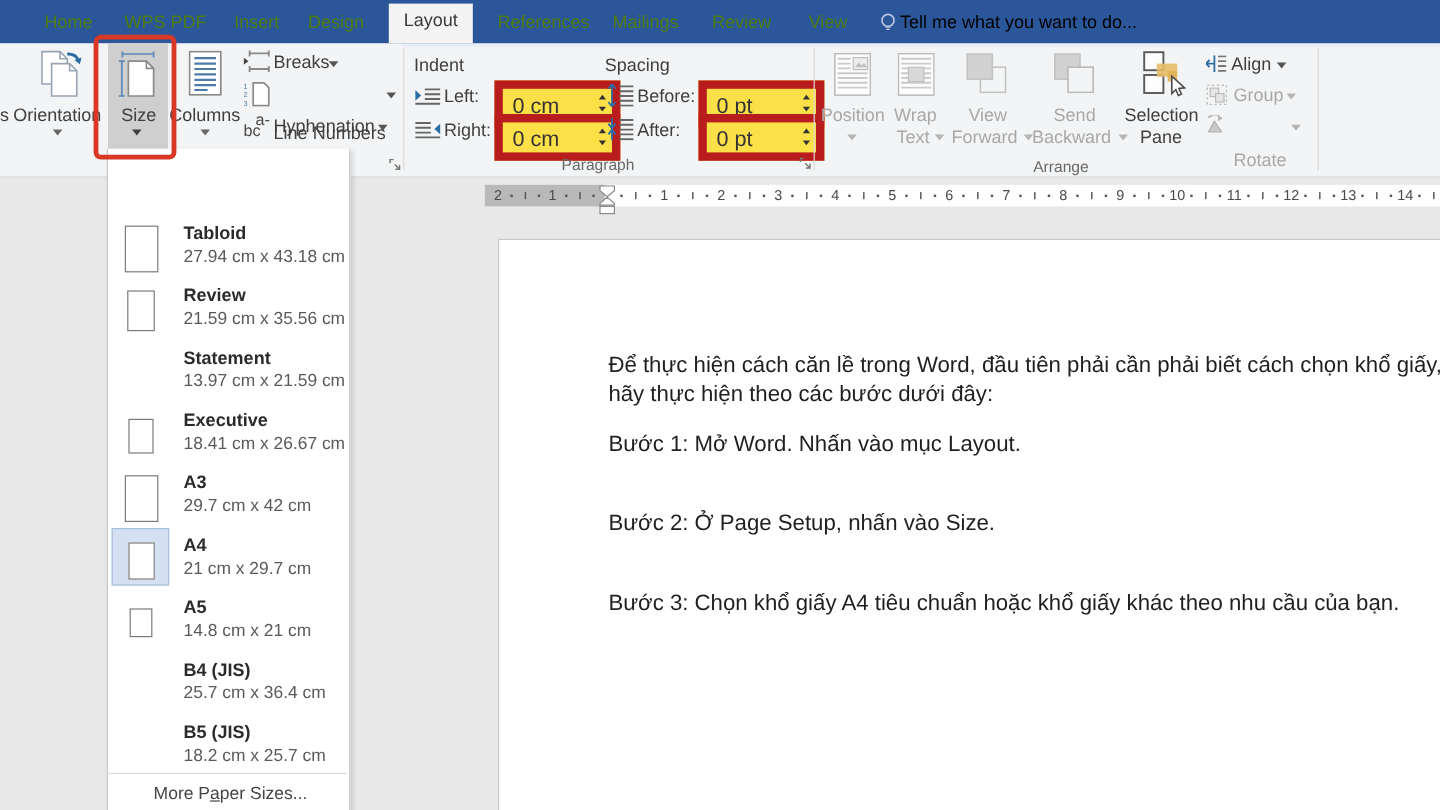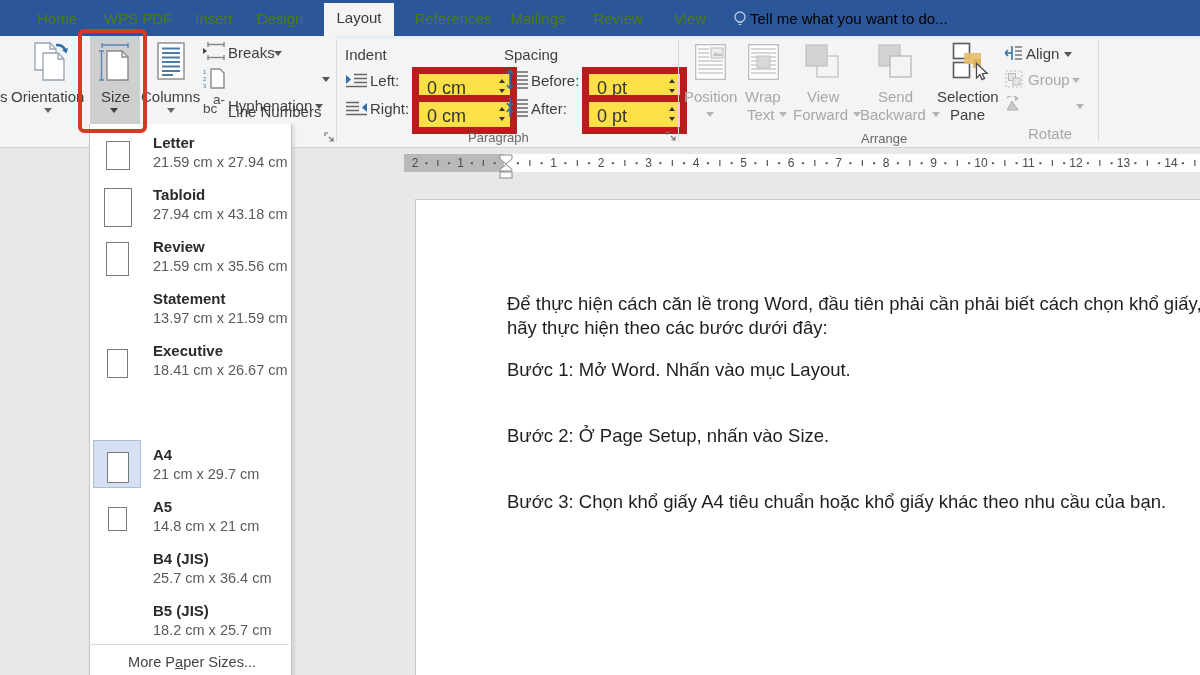--- a/index.html
+++ b/index.html
@@ -330,43 +330,43 @@
 
   <div class="abs" id="page"></div>
   <div class="doctext" style="top:293px;">Để thực hiện cách căn lề trong Word, đầu tiên phải cần phải biết cách chọn khổ giấy,</div>
   <div class="doctext" style="top:317px;">hãy thực hiện theo các bước dưới đây:</div>
   <div class="doctext" style="top:359px;">Bước 1: Mở Word. Nhấn vào mục Layout.</div>
   <div class="doctext" style="top:425px;">Bước 2: Ở Page Setup, nhấn vào Size.</div>
   <div class="doctext" style="top:491px;">Bước 3: Chọn khổ giấy A4 tiêu chuẩn hoặc khổ giấy khác theo nhu cầu của bạn.</div>
 
   <div class="abs" id="panel"></div>
   <div class="abs" style="left:89px;top:124px;width:201px;height:551px;z-index:21;" id="panelitems">
-      <div class="pitem" style="top:4px;">
-        <div class="picon" style="left:16.5px;top:12.5px;width:22px;height:27px;"></div>
-        <div class="pt">Letter</div>
-        <div class="pd">21.59 cm x 27.94 cm</div>
-      </div>
       <div class="pitem" style="top:56px;">
         <div class="picon" style="left:14.5px;top:7.5px;width:26px;height:37px;"></div>
         <div class="pt">Tabloid</div>
         <div class="pd">27.94 cm x 43.18 cm</div>
       </div>
       <div class="pitem" style="top:108px;">
         <div class="picon" style="left:17px;top:10px;width:21px;height:32px;"></div>
         <div class="pt">Review</div>
         <div class="pd">21.59 cm x 35.56 cm</div>
       </div>
       <div class="pitem" style="top:160px;">
         <div class="pt">Statement</div>
         <div class="pd">13.97 cm x 21.59 cm</div>
       </div>
       <div class="pitem" style="top:212px;">
         <div class="picon" style="left:18px;top:12.5px;width:19px;height:27px;"></div>
         <div class="pt">Executive</div>
         <div class="pd">18.41 cm x 26.67 cm</div>
+      </div>
+      <div class="pitem" style="top:264px;">
+        <div class="picon" style="left:14.5px;top:7.5px;width:26px;height:37px;"></div>
+        <div class="pt">A3</div>
+        <div class="pd">29.7 cm x 42 cm</div>
       </div>
       <div class="pitem" style="top:316px;">
         <div style="position:absolute;left:4px;top:0px;width:46px;height:46px;background:#d5e1f2;border:1px solid #a9c0dd;"></div>
         <div class="picon" style="left:17.5px;top:11.5px;width:20px;height:29px;"></div>
         <div class="pt">A4</div>
         <div class="pd">21 cm x 29.7 cm</div>
       </div>
       <div class="pitem" style="top:368px;">
         <div class="picon" style="left:19px;top:15px;width:17px;height:22px;"></div>
         <div class="pt">A5</div>

